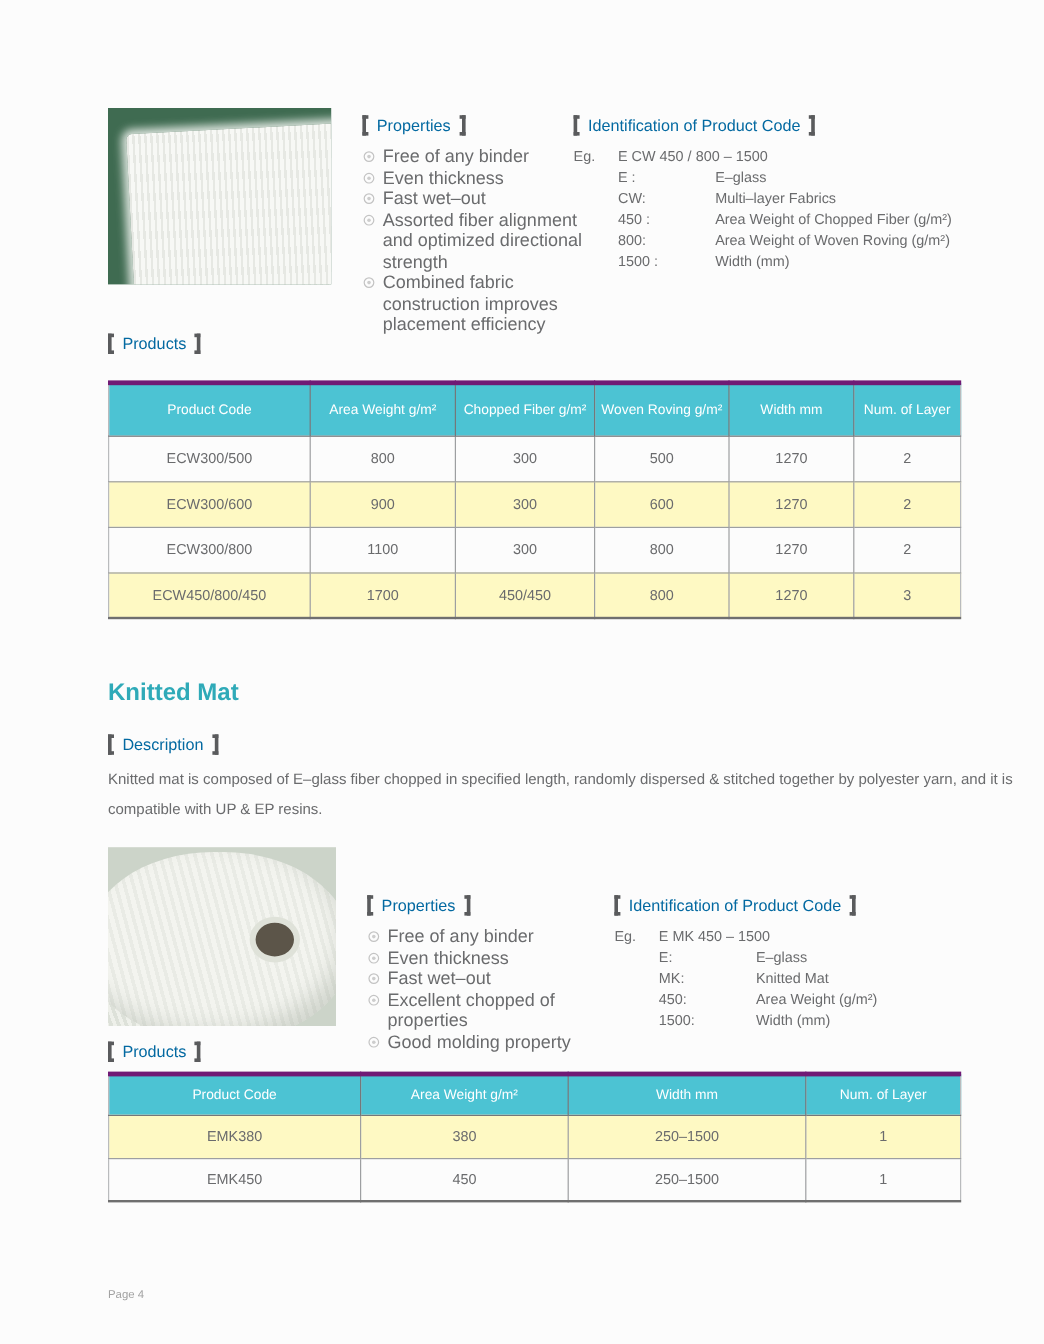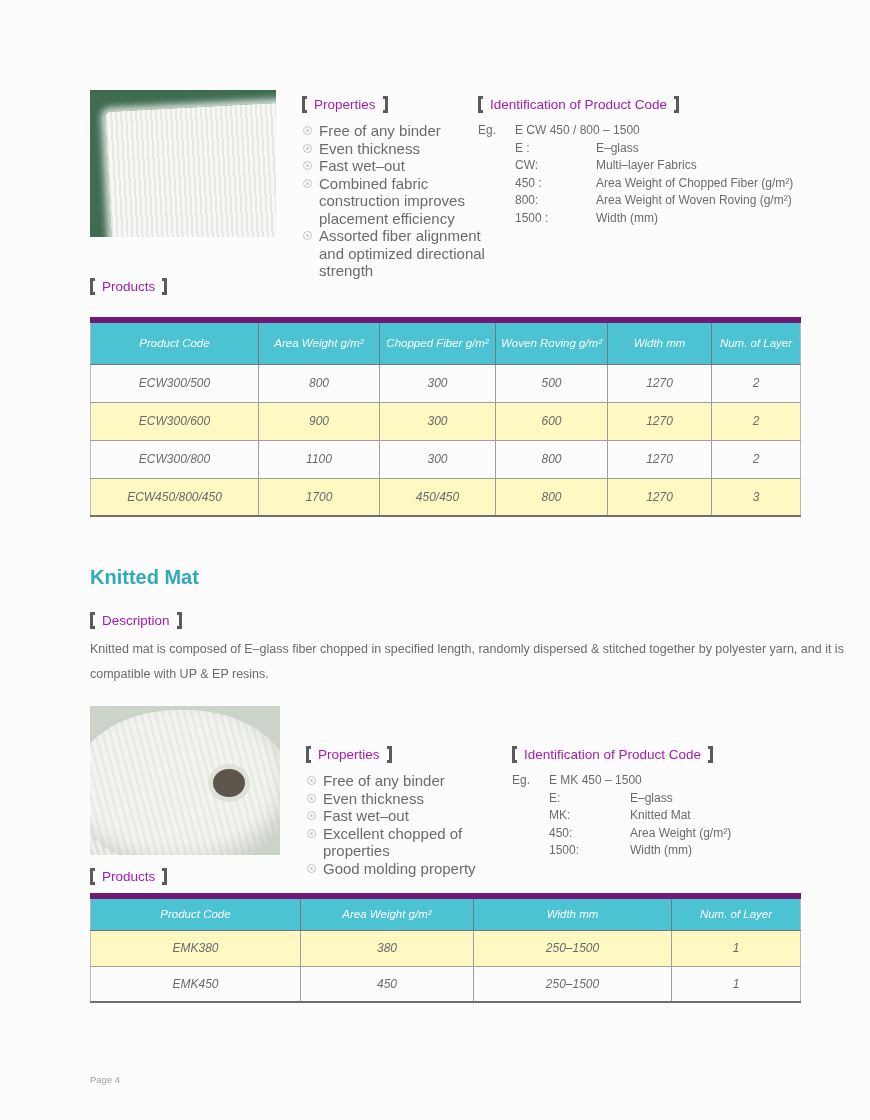--- a/index.html
+++ b/index.html
@@ -1,21 +1,21 @@
 <!DOCTYPE html>
 <html><head>
 <meta charset="utf-8">
 <style>
   * { margin:0; padding:0; box-sizing:border-box; }
   html,body { background:#ffffff; }
   body { font-family:"Liberation Sans","DejaVu Sans",sans-serif; color:#58595b; }
   .page { position:relative; width:870px; height:1120px; background:#fcfcfc; overflow:hidden; margin:0 auto; }
 
   
-  .btitle { display:flex; align-items:stretch; gap:7px; font-size:13.5px; color:#a21caf; }
+  .btitle { display:flex; align-items:stretch; gap:7px; font-size:13.5px; color:#0369a1; }
   .lb { width:5px; border-left:3px solid #5a5b5d; border-top:3px solid #5a5b5d; border-bottom:3px solid #5a5b5d; }
   .rb { width:5px; border-right:3px solid #5a5b5d; border-top:3px solid #5a5b5d; border-bottom:3px solid #5a5b5d; }
   .btitle .t { padding:1px 0; }
 
   
   .plist { list-style:none; margin-top:9px; }
   .plist li { display:flex; font-size:15px; line-height:17.5px; color:#6a6b6d; }
   .bullet { flex:0 0 9px; width:9px; height:9px; border:1px solid #c3c3c3; border-radius:50%; margin:4px 7px 0 1px; position:relative; }
   .bullet::after { content:""; position:absolute; left:2px; top:2px; width:3px; height:3px; border-radius:50%; background:#cdcdcd; }
   .plist .txt { display:block; }
@@ -23,21 +23,21 @@
   
   .ident { font-size:12px; color:#6a6b6d; }
   .ident .eg-line { display:flex; margin-top:9px; line-height:17.5px; }
   .ident .eg { width:37px; }
   .ident .rows { margin-left:37px; }
   .ident .irow { display:flex; line-height:17.5px; }
   .ident .icode { width:81px; }
 
   
   .ptable { border-collapse:collapse; table-layout:fixed; width:710px;
-            border-top:6px solid #701a75; border-bottom:2px solid #6f6f6f;font-style:italic; }
+            border-top:4px solid #701a75; border-bottom:2px solid #6f6f6f; }
   .ptable th { background:#4cc3d3; color:#ffffff; font-weight:normal; font-size:11.5px;
                border:1px solid #75777a; border-top:none; text-align:center; }
   .ptable td { font-size:12px; color:#6a6b6d; text-align:center; border:1px solid #9d9fa1; }
   .ptable th:first-child, .ptable td:first-child { border-left:1px solid #b9bbbd; }
   .ptable th:last-child,  .ptable td:last-child  { border-right:1px solid #b9bbbd; }
   .ptable tr.alt td { background:#fef9c3; }
   #table1 th { height:44px; } #table1 td { height:38px; }
   #table2 th { height:34px; } #table2 td { height:36px; }
 
   
@@ -100,25 +100,25 @@
       <li>
           <span class="bullet"></span>
           <span class="txt">Even thickness</span>
         </li>
       <li>
           <span class="bullet"></span>
           <span class="txt">Fast wet–out</span>
         </li>
       <li>
           <span class="bullet"></span>
+          <span class="txt">Assorted fiber alignment and optimized directional strength</span>
+        </li>
+      <li>
+          <span class="bullet"></span>
           <span class="txt">Combined fabric construction improves placement efficiency</span>
-        </li>
-      <li>
-          <span class="bullet"></span>
-          <span class="txt">Assorted fiber alignment and optimized directional strength</span>
         </li>
     </ul>
   </div>
 
   <div class="abs ident1 ident">
     <div class="btitle">
       <span class="lb"></span>
       <span class="t">Identification of Product Code</span>
       <span class="rb"></span>
     </div>

